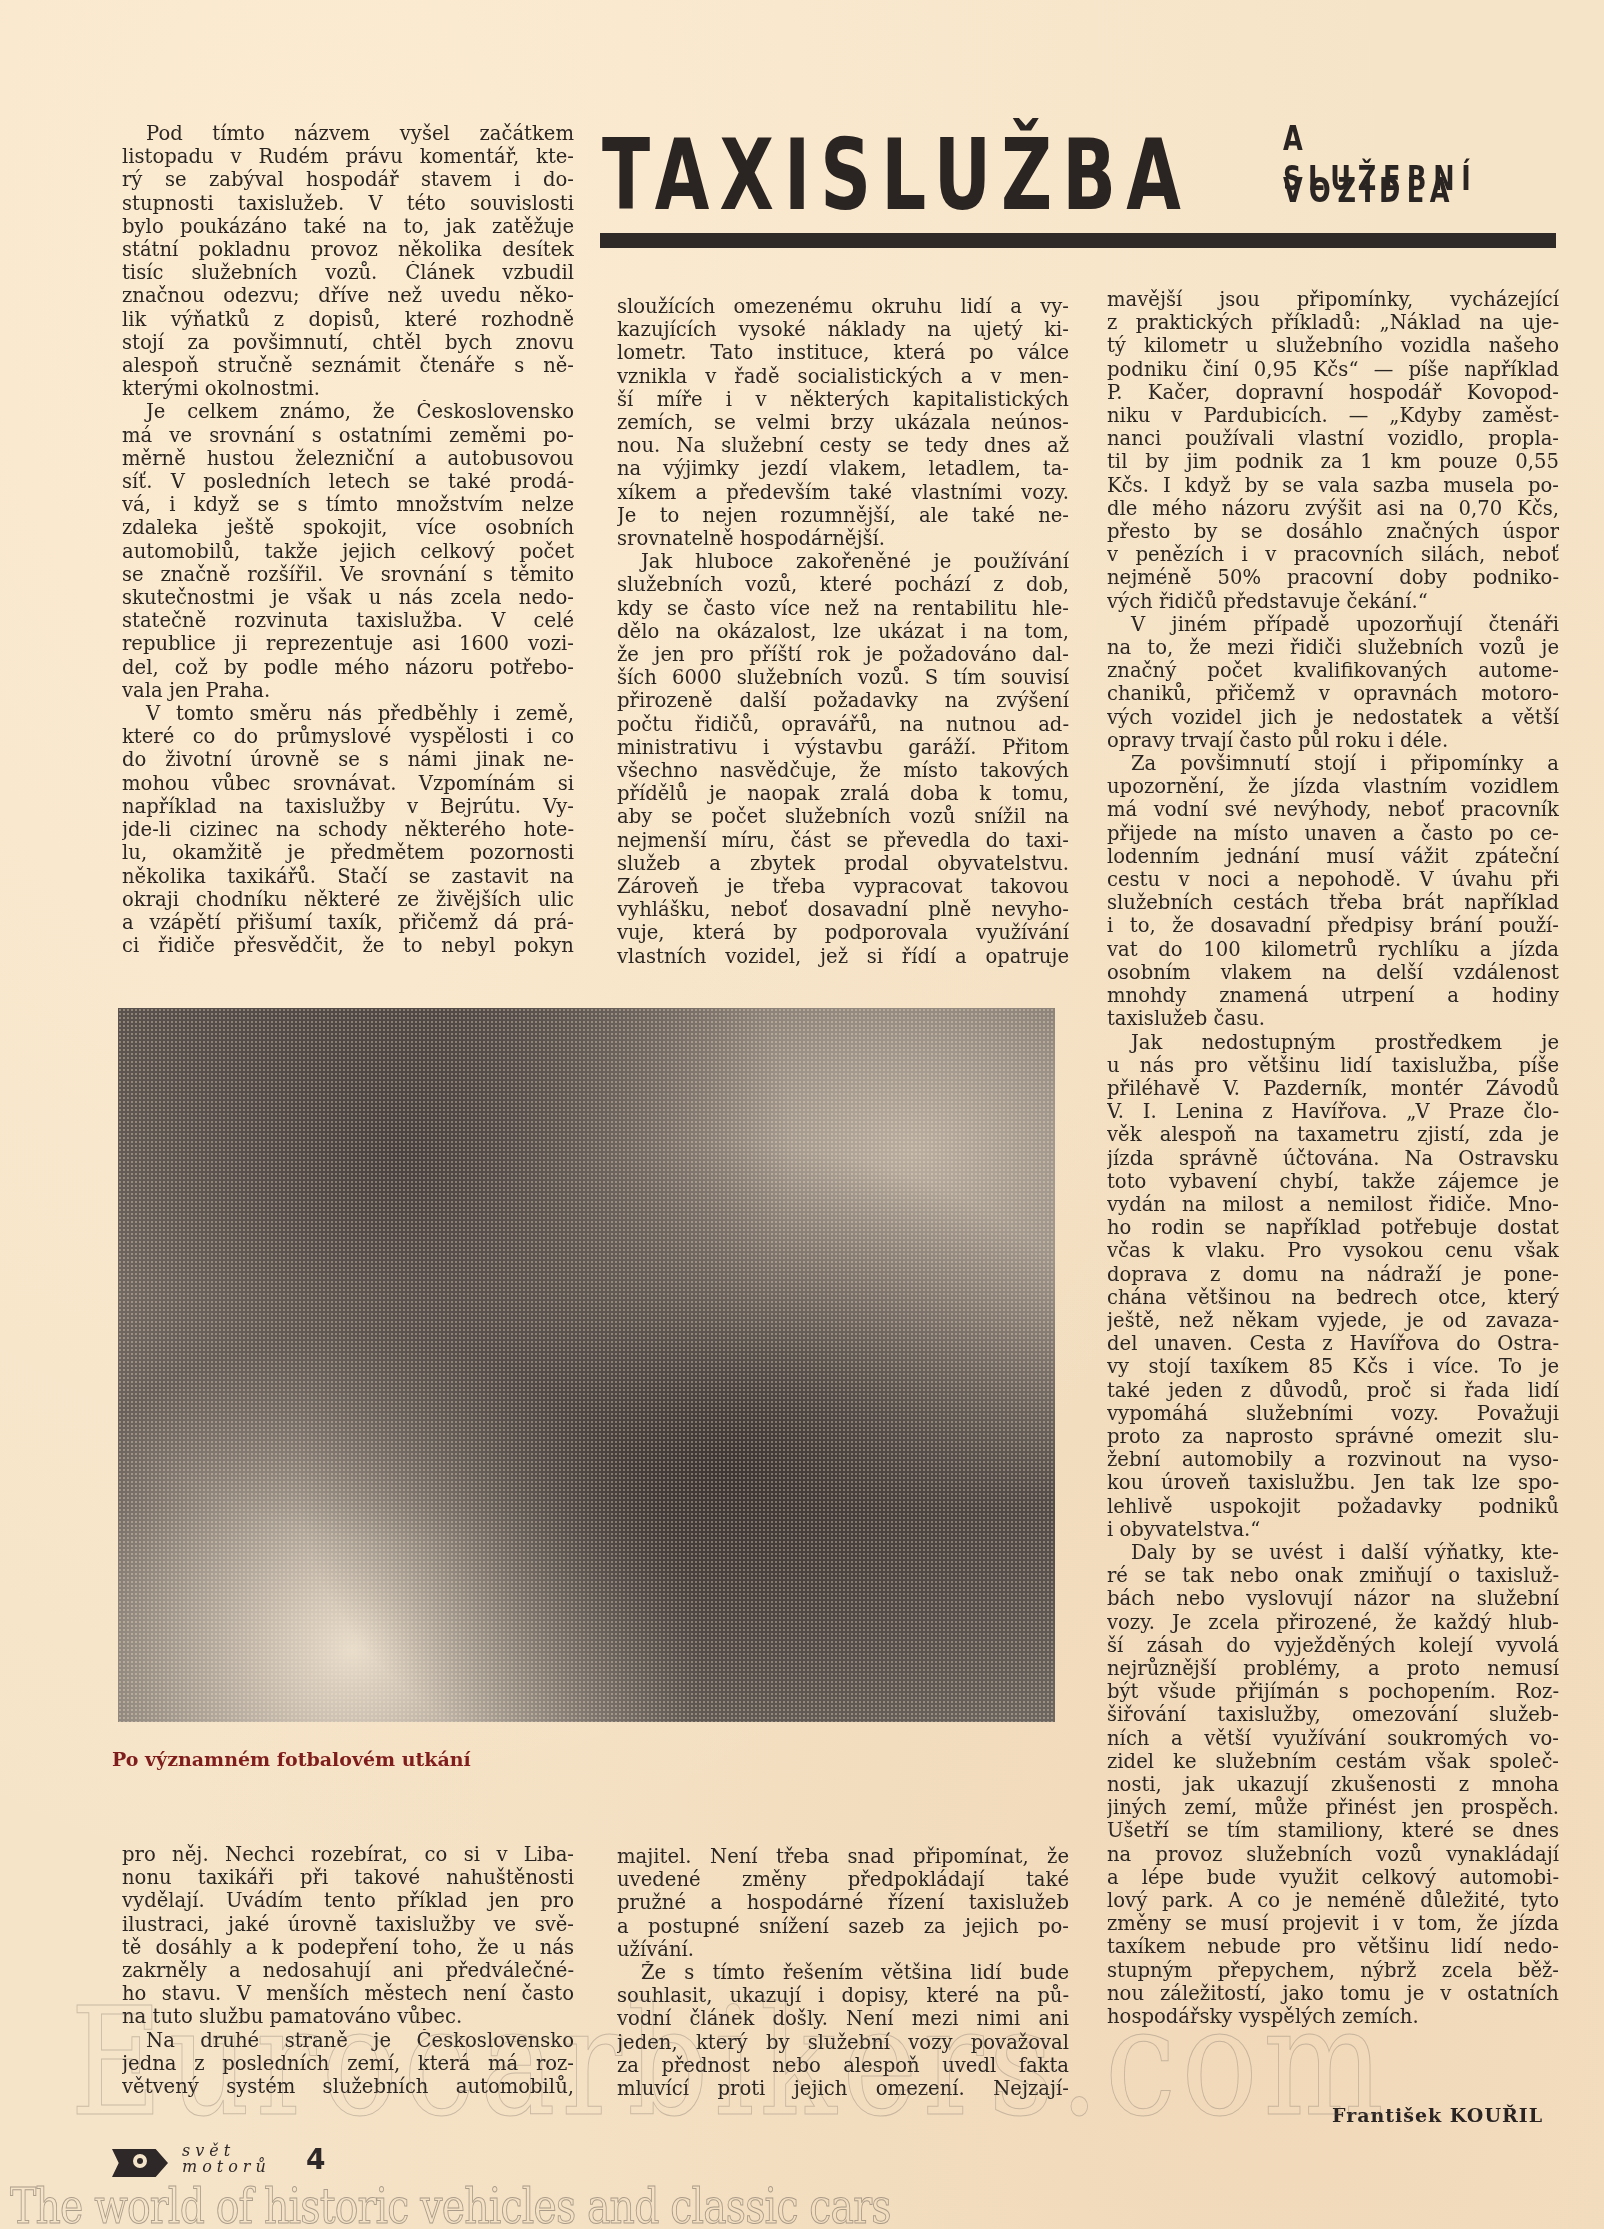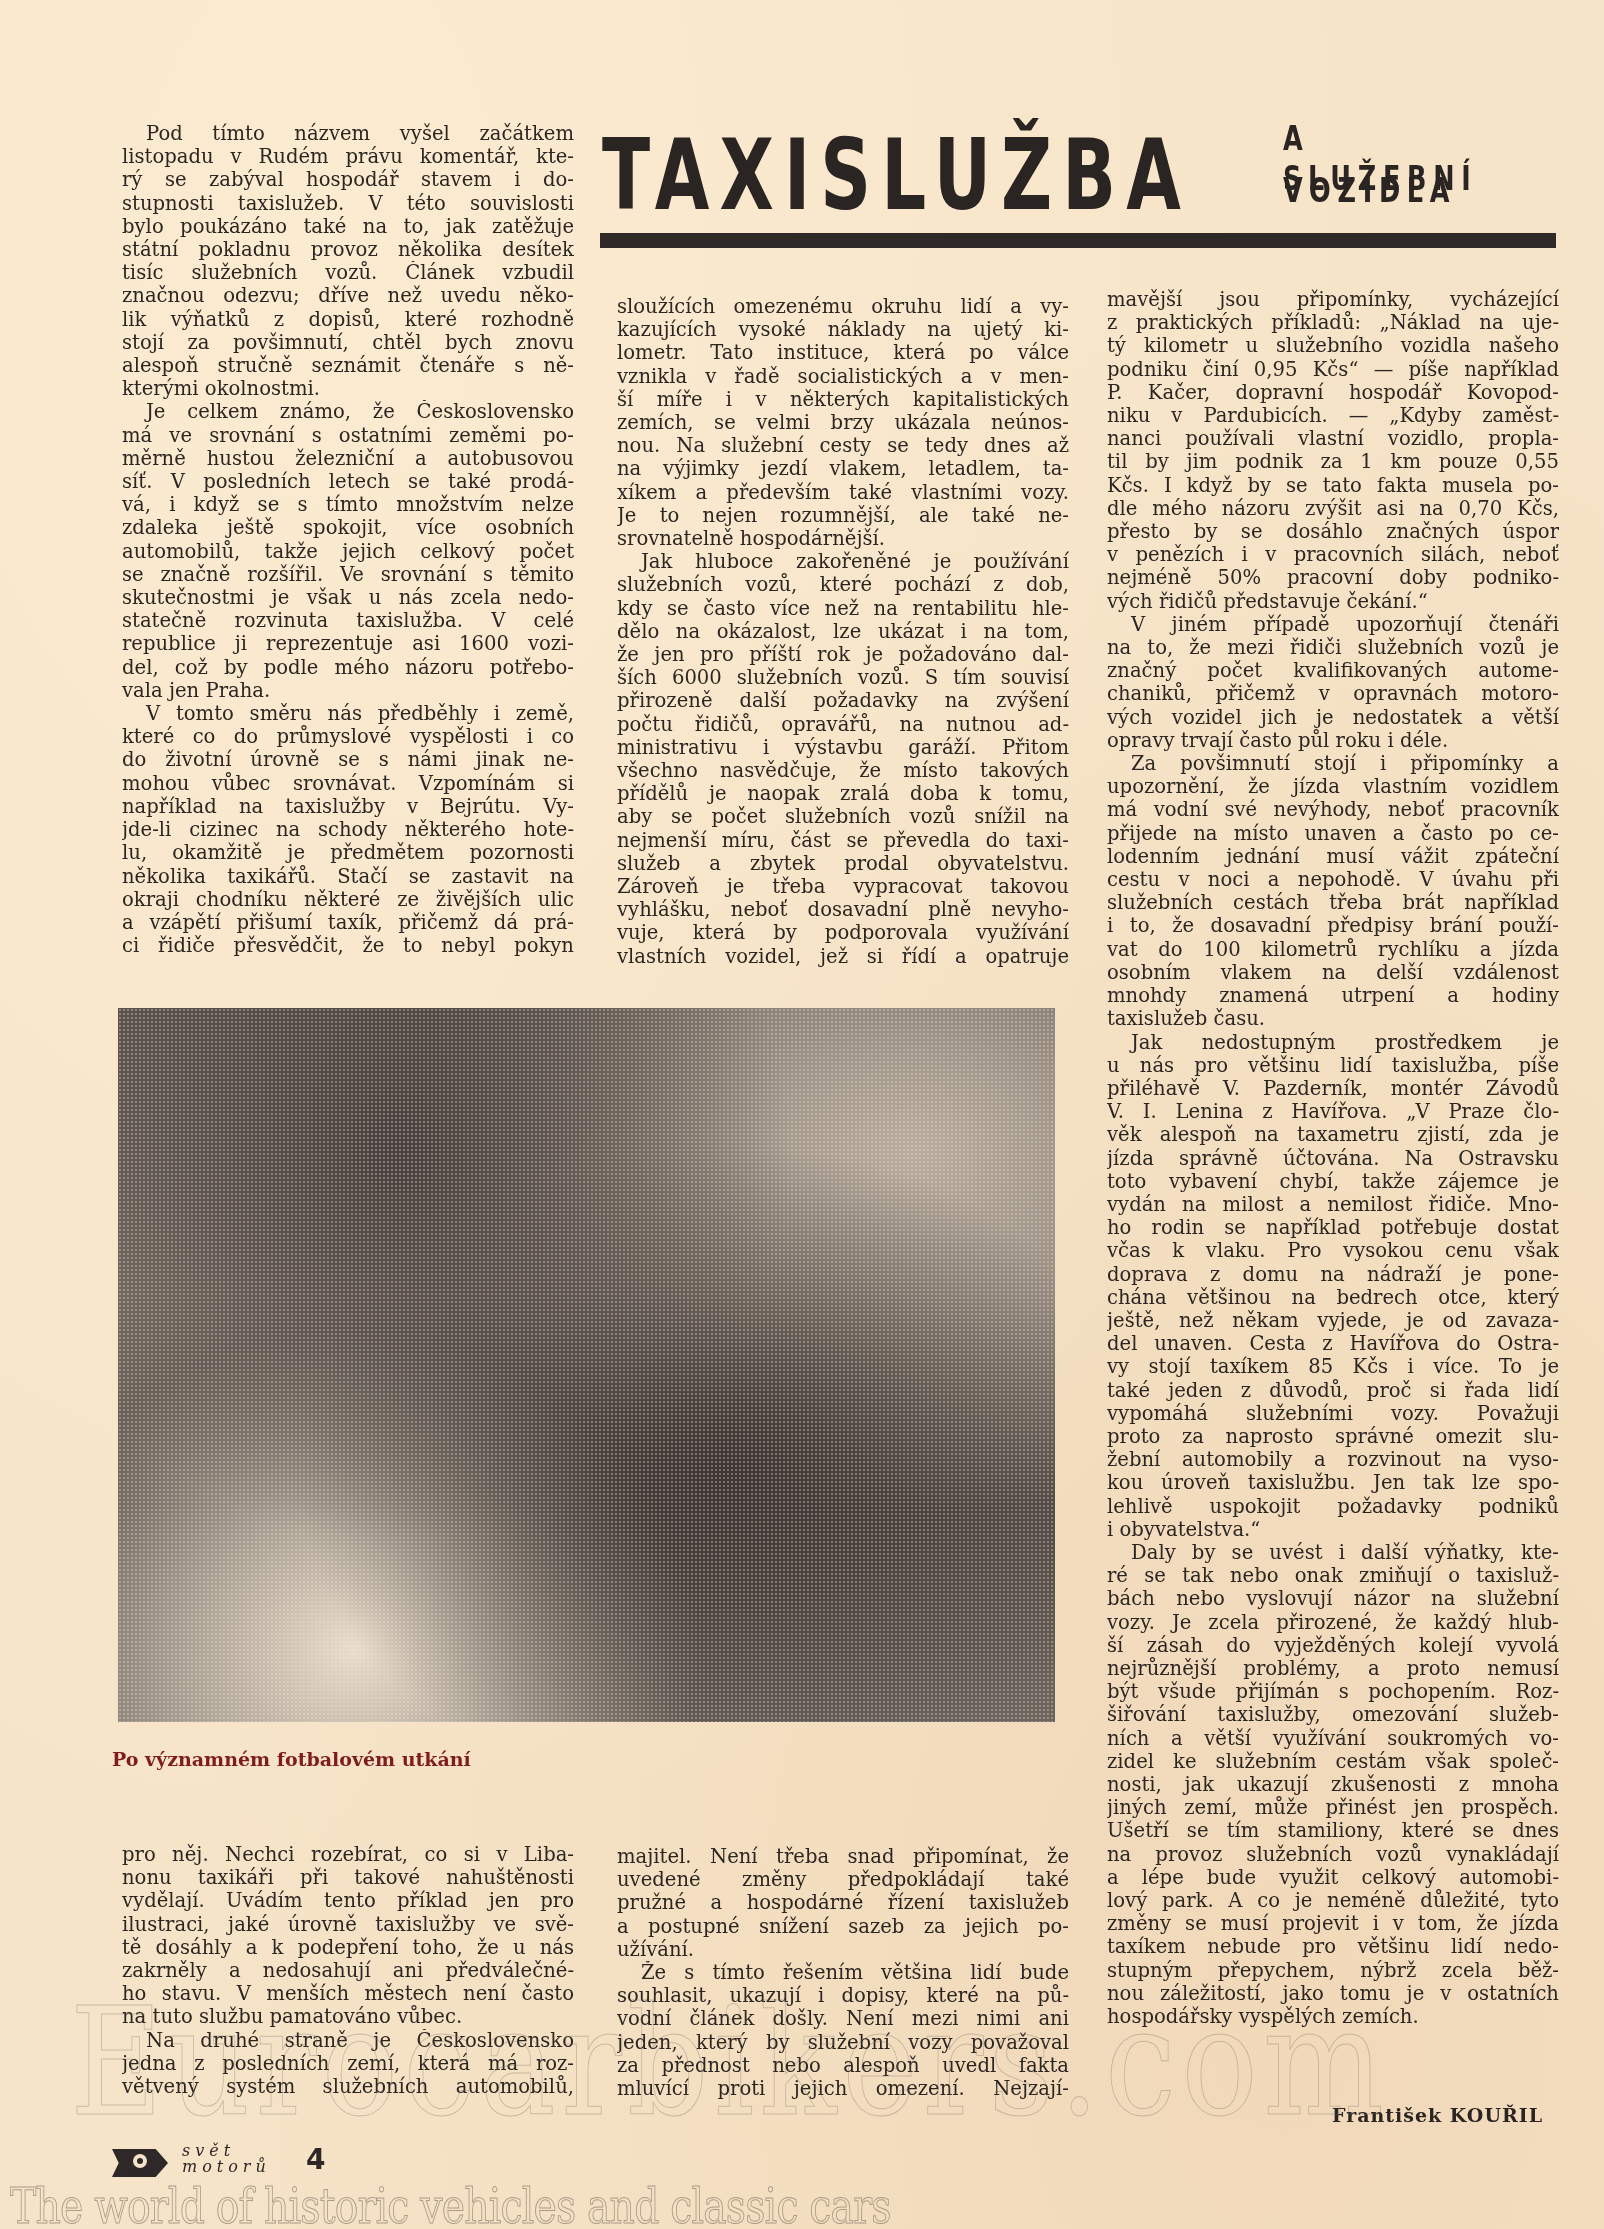--- a/index.html
+++ b/index.html
@@ -177,21 +177,21 @@
   </div>
 <div class="col" id="col3-top">
     <span class="line">mavější jsou připomínky, vycházející</span>
     <span class="line">z praktických příkladů: „Náklad na uje-</span>
     <span class="line">tý kilometr u služebního vozidla našeho</span>
     <span class="line">podniku činí 0,95 Kčs“ — píše například</span>
     <span class="line">P. Kačer, dopravní hospodář Kovopod-</span>
     <span class="line">niku v Pardubicích. — „Kdyby zaměst-</span>
     <span class="line">nanci používali vlastní vozidlo, propla-</span>
     <span class="line">til by jim podnik za 1 km pouze 0,55</span>
-    <span class="line">Kčs. I když by se tato fakta musela po-</span>
+    <span class="line">Kčs. I když by se vala sazba musela po-</span>
     <span class="line">dle mého názoru zvýšit asi na 0,70 Kčs,</span>
     <span class="line">přesto by se dosáhlo značných úspor</span>
     <span class="line">v penězích i v pracovních silách, neboť</span>
     <span class="line">nejméně 50% pracovní doby podniko-</span>
     <span class="line last">vých řidičů představuje čekání.“</span>
     <span class="line ind">V jiném případě upozorňují čtenáři</span>
     <span class="line">na to, že mezi řidiči služebních vozů je</span>
     <span class="line">značný počet kvalifikovaných autome-</span>
     <span class="line">chaniků, přičemž v opravnách motoro-</span>
     <span class="line">vých vozidel jich je nedostatek a větší</span>

